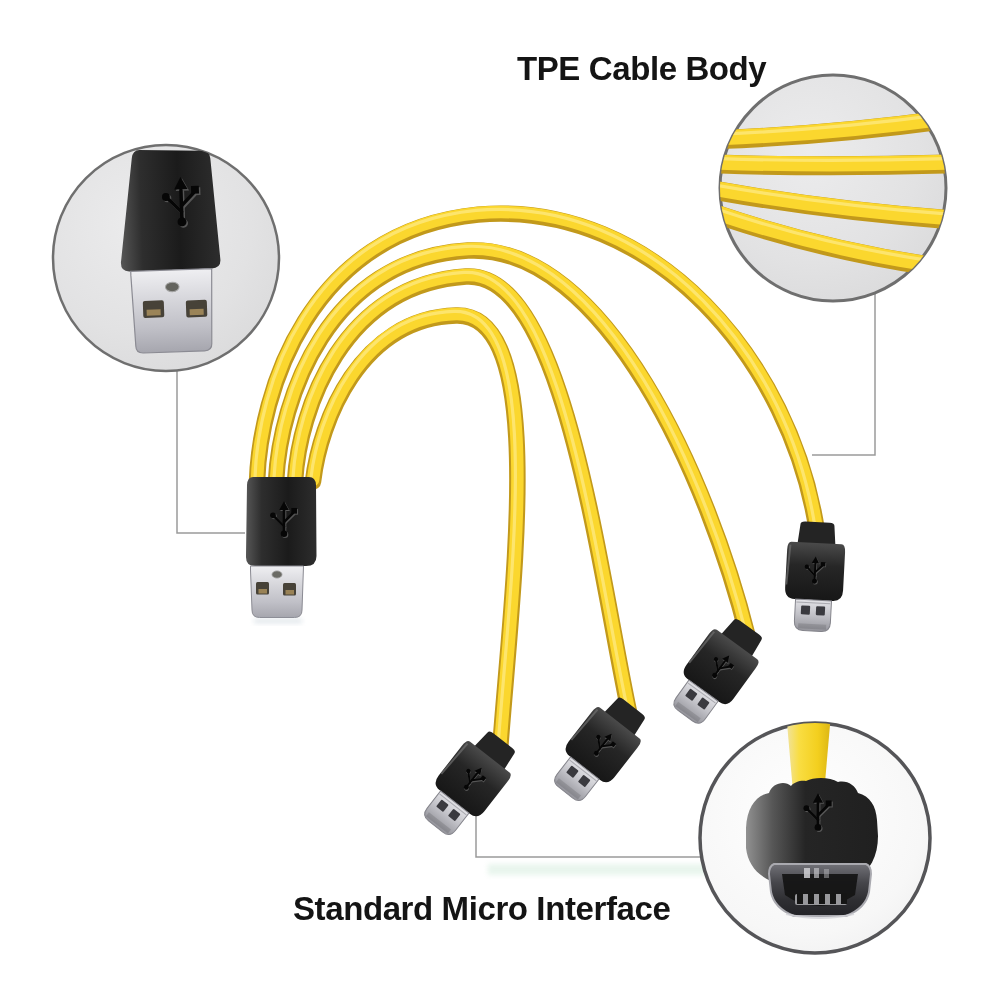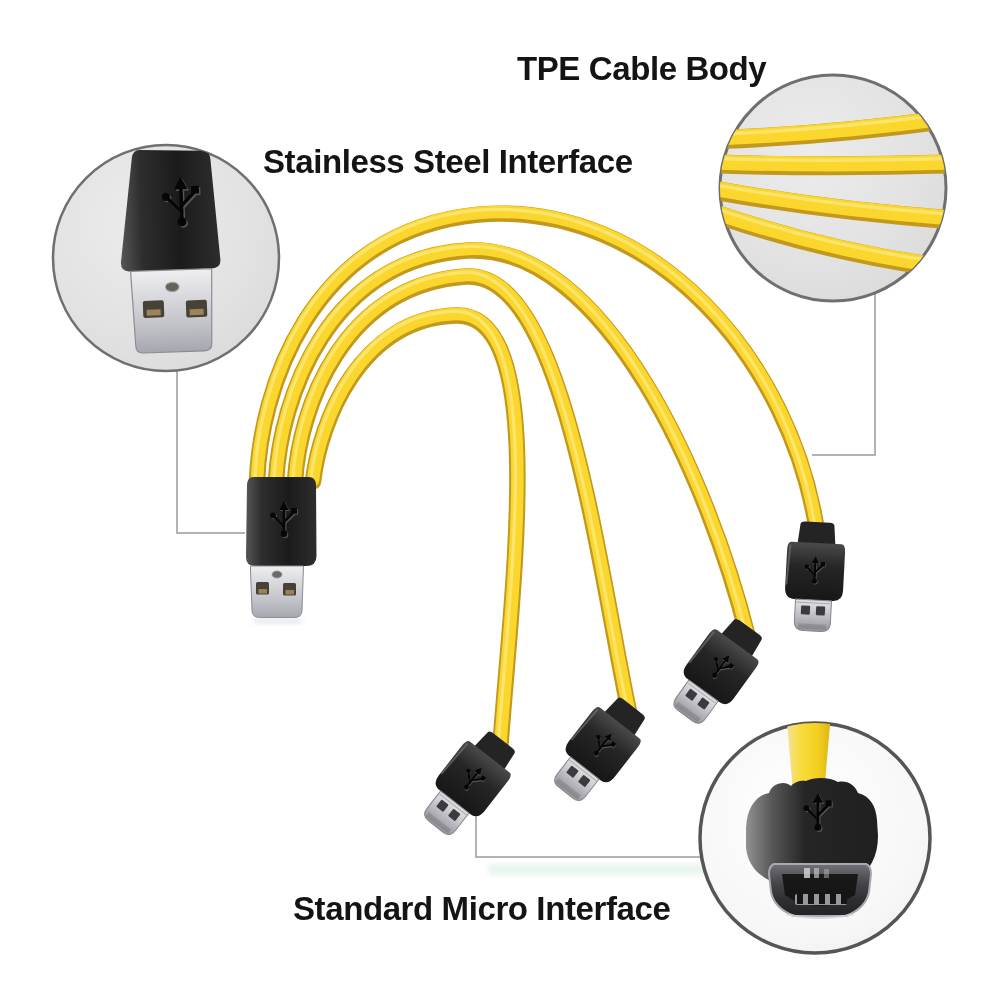--- a/index.html
+++ b/index.html
@@ -230,15 +230,14 @@
       <g>
         <rect x="804" y="868" width="6" height="10" fill="#d0d0d4" opacity="0.85"></rect>
         <rect x="814" y="868" width="5" height="10" fill="#c0c0c4" opacity="0.7"></rect>
         <rect x="824" y="869" width="5" height="9" fill="#b5b5b9" opacity="0.5"></rect>
       </g>
     </g>
   </g>
 </svg>
 
 <div class="label" style="left:517px;top:50px">TPE Cable Body</div>
-<div class="label" style="left:263px;top:143px">Stainless Steel Interface</div>
 <div class="label" style="left:293px;top:890px">Standard Micro Interface</div>
 </div>
 
 </body></html>

